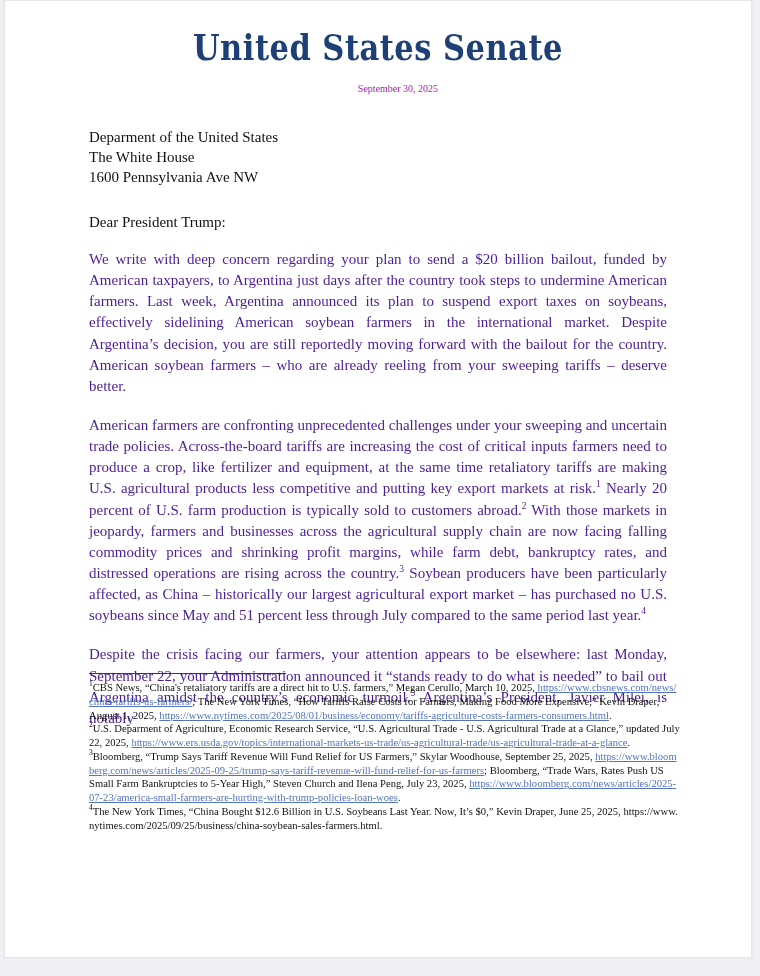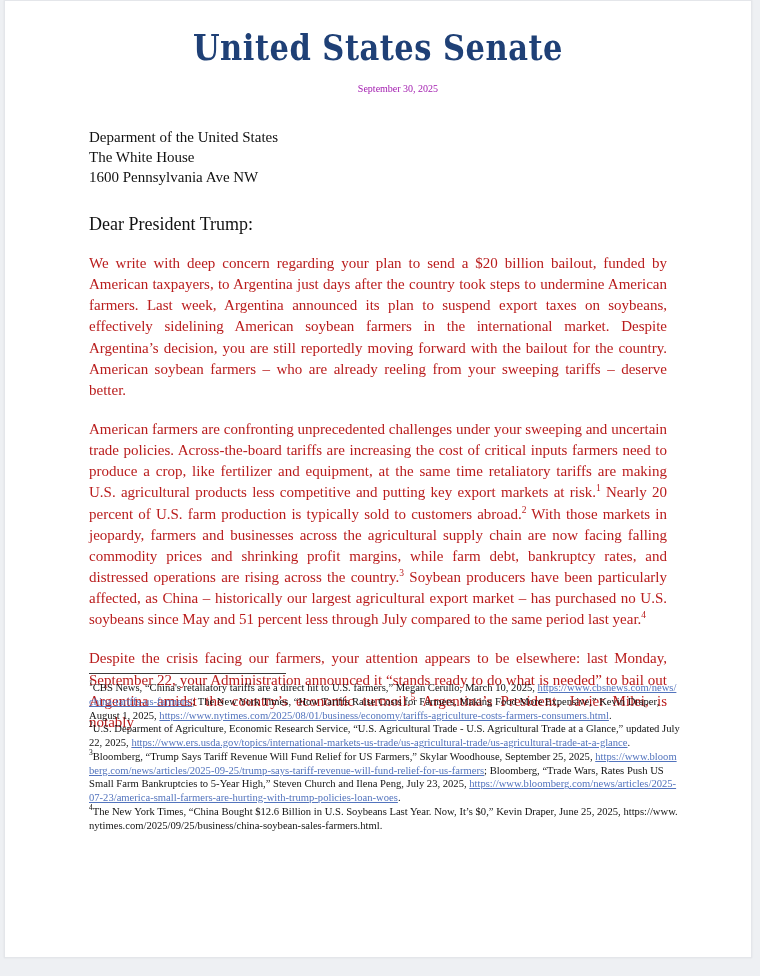--- a/index.html
+++ b/index.html
@@ -68,28 +68,28 @@
 
   .address-block {
     margin-top: 34px;
     font-size: 15px;
     line-height: 1.33;
     color: #111;
   }
 
   .salutation {
     margin-top: 26px;
-    font-size: 18px;
+    font-size: 15px;
     color: #111;
   }
 
   p.body-par {
     font-size: 15px;
     line-height: 1.41;
-    color: #b91c1c;
+    color: #4c1d95;
     margin: 18px 0 0 0;
     text-align: justify;
     text-justify: inter-word;
   }
 
   sup.fn {
     font-size: 9.5px;
     vertical-align: super;
     line-height: 0;
   }

